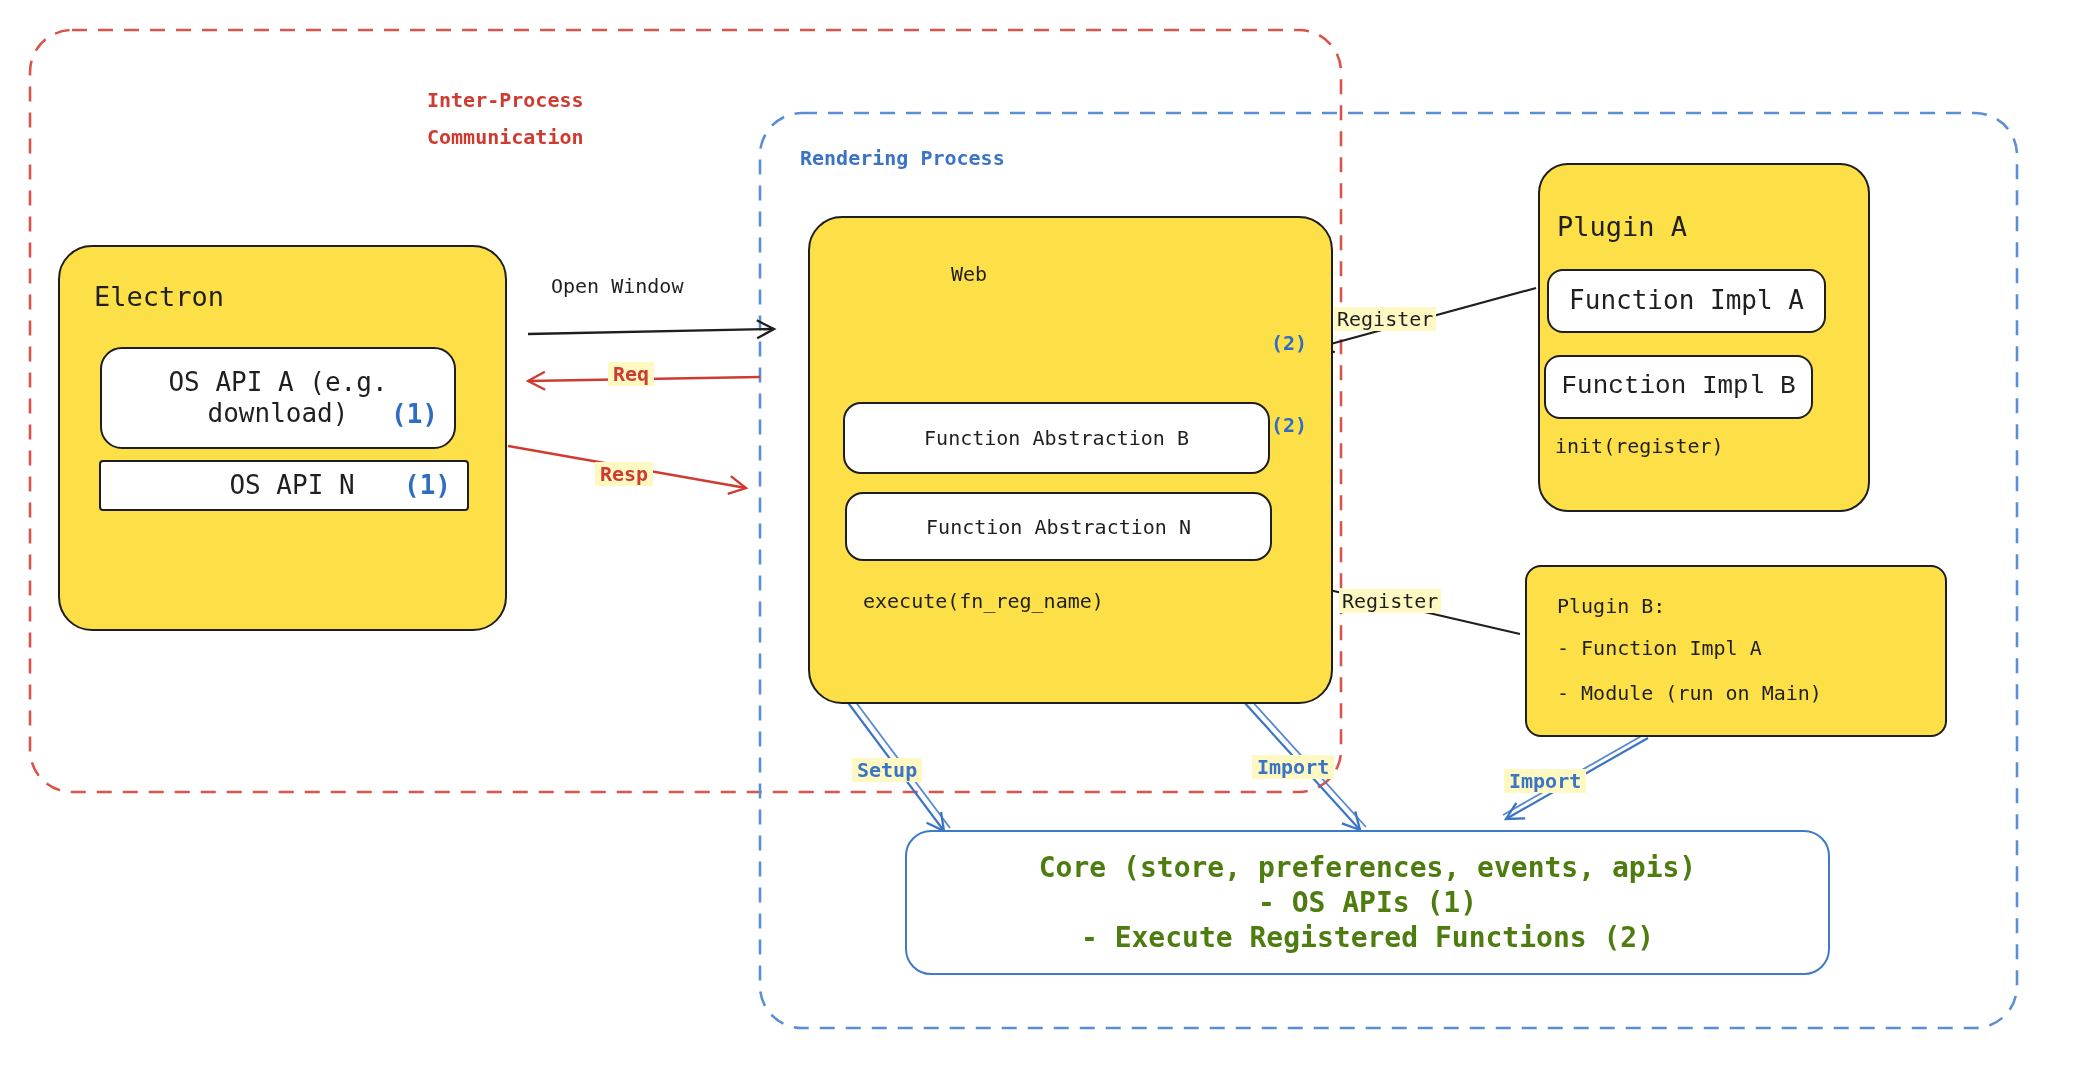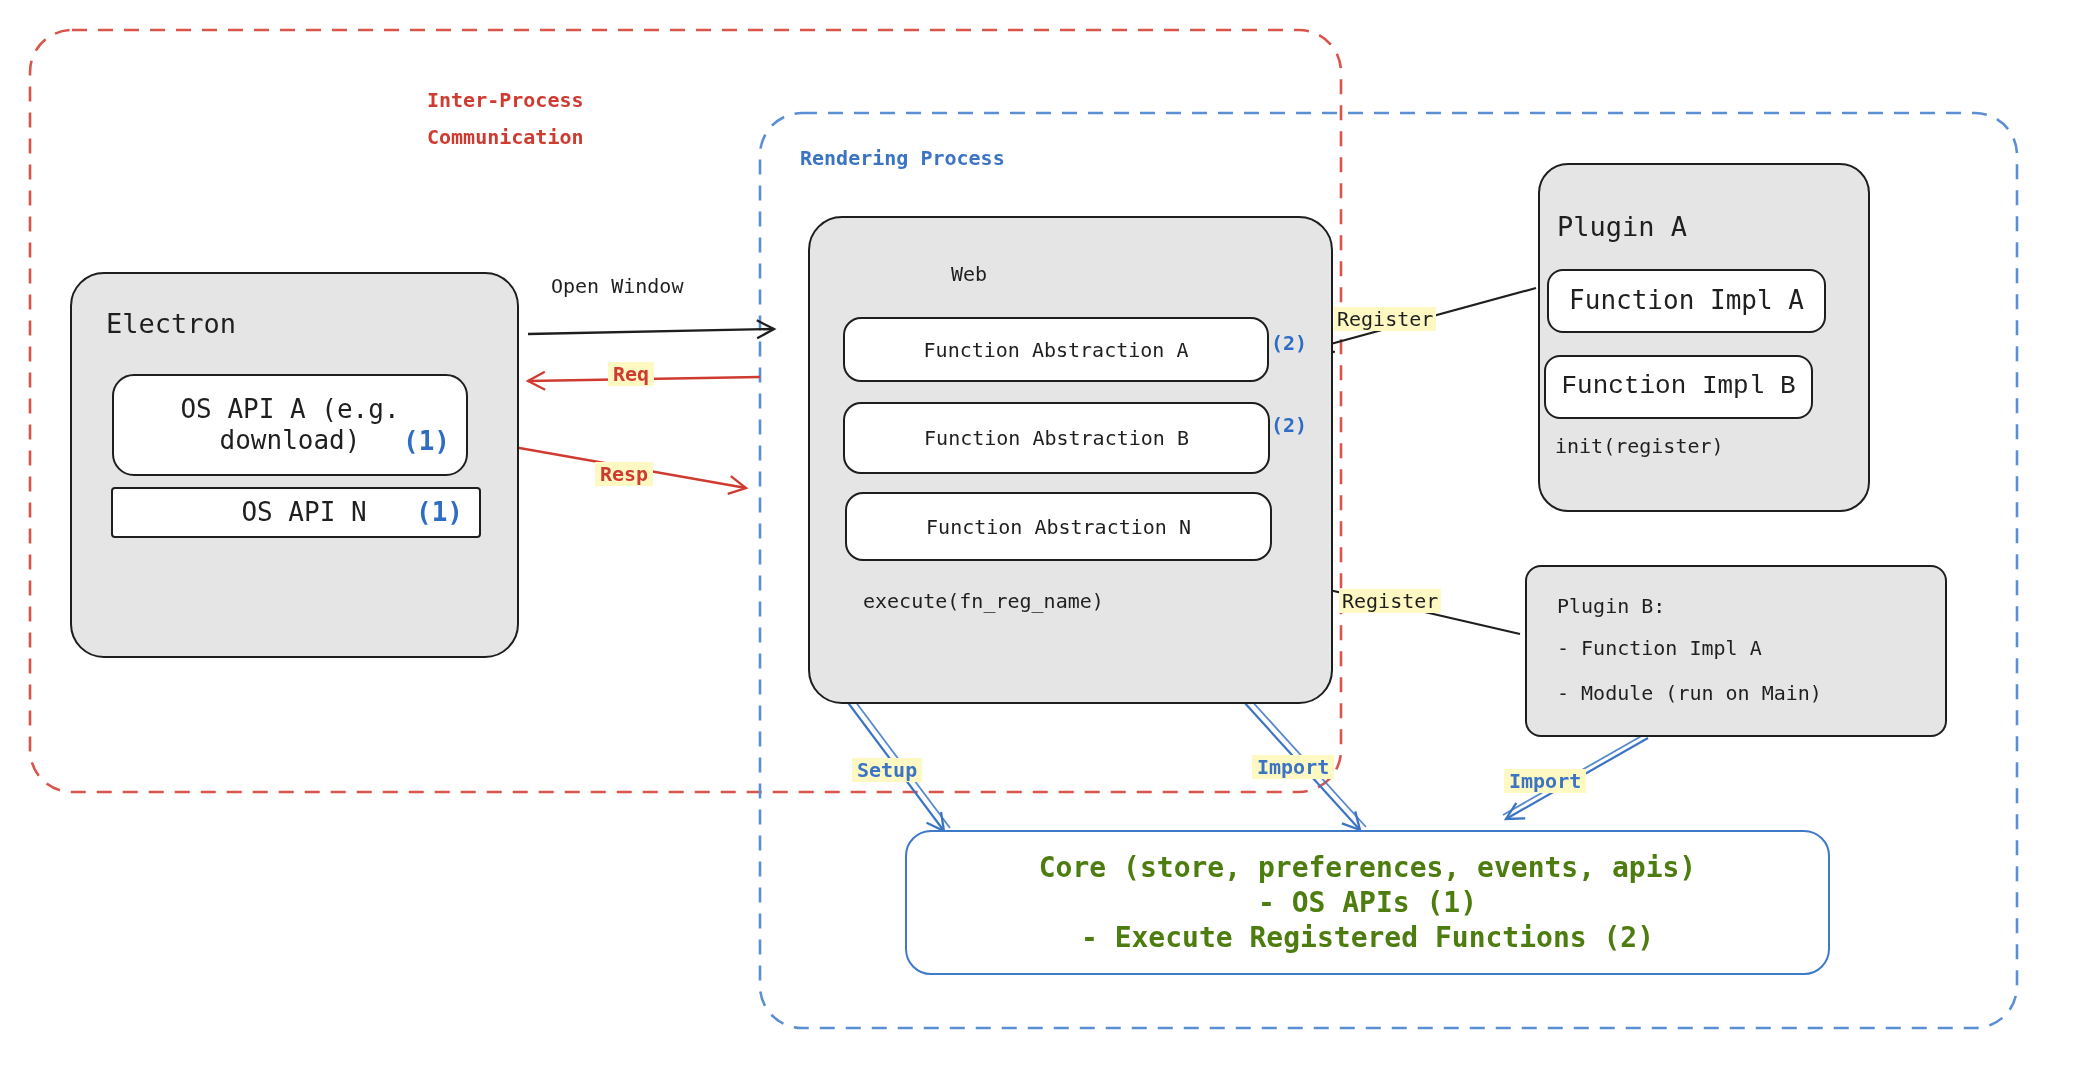--- a/index.html
+++ b/index.html
@@ -9,21 +9,21 @@
   }
   #arrow-layer{position:absolute;left:0;top:0;width:2074px;height:1066px;}
   .abs{position:absolute;}
   .txt{line-height:1.2;white-space:pre;}
   .fs26{font-size:26px;} .fs27{font-size:27px;} .fs28{font-size:20px;}
   .red{color:#cf3b30;font-weight:bold;}
   .blue{color:#3b74c4;font-weight:bold;}
   .core-blue{color:#4d7c0f;font-weight:bold;}
   .whitebg{background:#fef9c3;padding:0 5px;}
   .node{
-    position:absolute;background:#e5e5e5;border:2.2px solid #1e1e1e;border-radius:34px;
+    position:absolute;background:#fde047;border:2.2px solid #1e1e1e;border-radius:34px;
   }
   .chip{
     position:absolute;background:#ffffff;border:2px solid #1e1e1e;border-radius:18px;
     display:flex;flex-direction:column;align-items:center;justify-content:center;text-align:left;
   }
   .badge{position:absolute;font-weight:bold;color:#2f6cc4;}
   #core-box{
     position:absolute;background:#ffffff;border:2.2px solid #3f7ac9;border-radius:26px;
     text-align:center;
   }
@@ -63,41 +63,38 @@
     <path d="M1249,698 L1366,827" fill="none" stroke="#3b74c4" stroke-width="1.8" opacity="0.85"></path>
 
     <path d="M1648,738 L1506,819" fill="none" stroke="#3b74c4" stroke-width="2.2" marker-end="url(#head-blue)"></path>
     <path d="M1645,734 L1503,815" fill="none" stroke="#3b74c4" stroke-width="1.8" opacity="0.85"></path>
   </svg>
 
   <div class="abs txt fs28 red" style="left:427px;top:82px;line-height:37px;"><span>Inter-Process</span><br><span>Communication</span></div>
 
   <div class="abs txt fs28 blue" style="left:800px;top:146px;">Rendering Process</div>
 
-  <div class="node" style="left:70px;top:245px;width:445px;height:382px;margin-top:27px;">
+  <div class="node" style="left:58px;top:245px;width:445px;height:382px;">
     <div class="abs txt fs27" style="left:34px;top:34px;">Electron</div>
 
     <div class="chip fs26" style="left:40px;top:100px;width:352px;height:98px;border-radius:22px;">
       <span class="txt">OS API A (e.g.</span>
       <span class="txt">download)</span>
       <span class="badge fs26" style="right:16px;top:50px;">(1)</span>
     </div>
 
     <div class="chip fs26" style="left:39px;top:213px;width:350px;height:47px;border-radius:4px;padding-left:16px;">
       <span class="txt">OS API N</span>
       <span class="badge fs26" style="right:16px;top:8px;">(1)</span>
     </div>
   </div>
 
   <div class="node" style="left:787px;top:216px;width:521px;height:484px;margin-left:21px;">
     <div class="abs txt fs28" style="left:141px;top:44px;">Web</div>
 
-    <div class="chip fs28" style="left:33px;top:99px;width:422px;height:61px;">
-      <span class="txt">Function Abstraction A</span>
-    </div>
     <span class="badge fs28 abs" style="left:461px;top:113px;">(2)</span>
 
     <div class="chip fs28" style="left:33px;top:184px;width:423px;height:68px;">
       <span class="txt">Function Abstraction B</span>
     </div>
     <span class="badge fs28 abs" style="left:461px;top:195px;">(2)</span>
 
     <div class="chip fs28" style="left:35px;top:274px;width:423px;height:65px;">
       <span class="txt">Function Abstraction N</span>
     </div>

